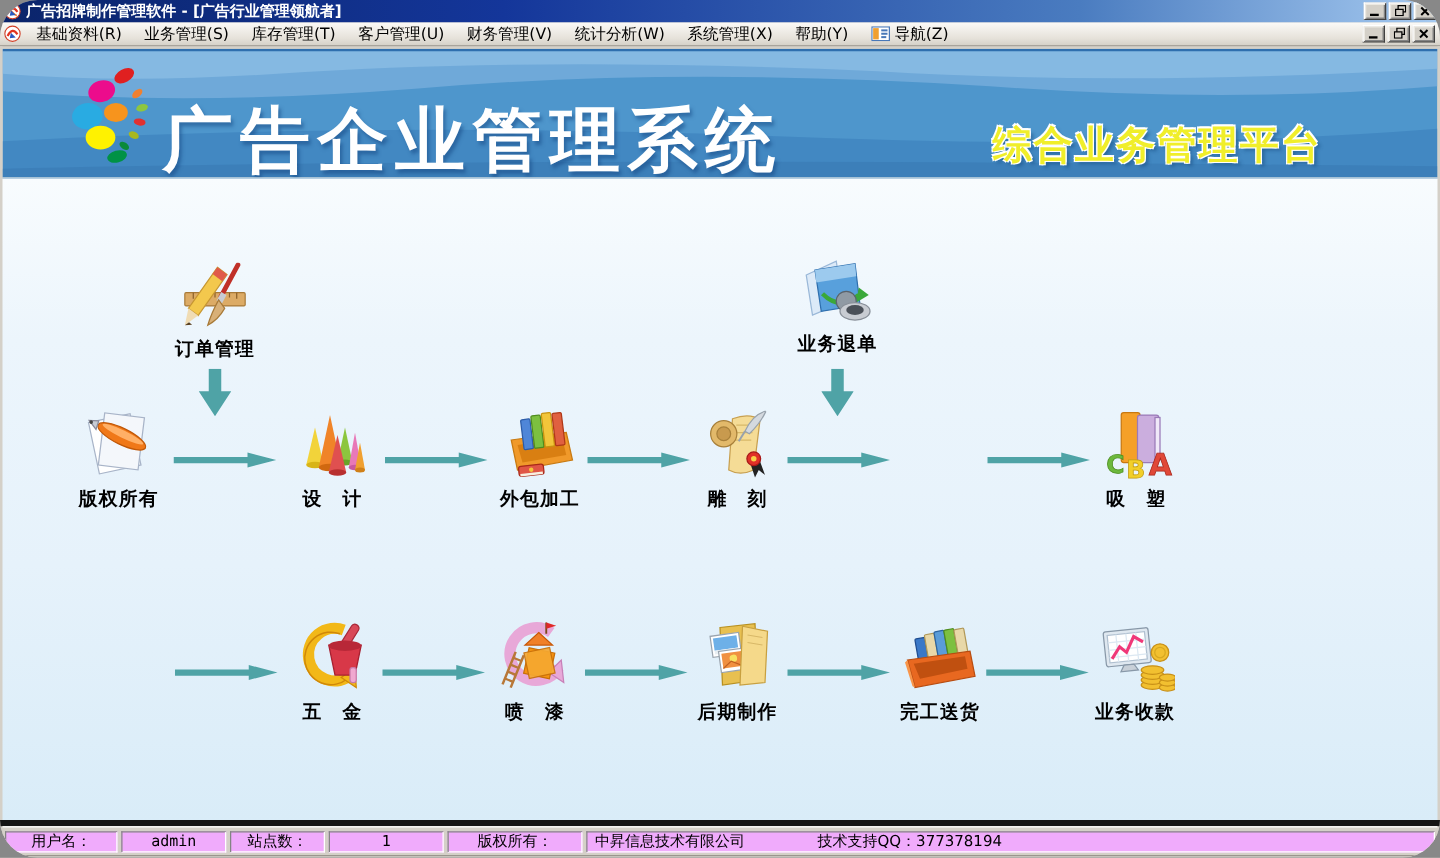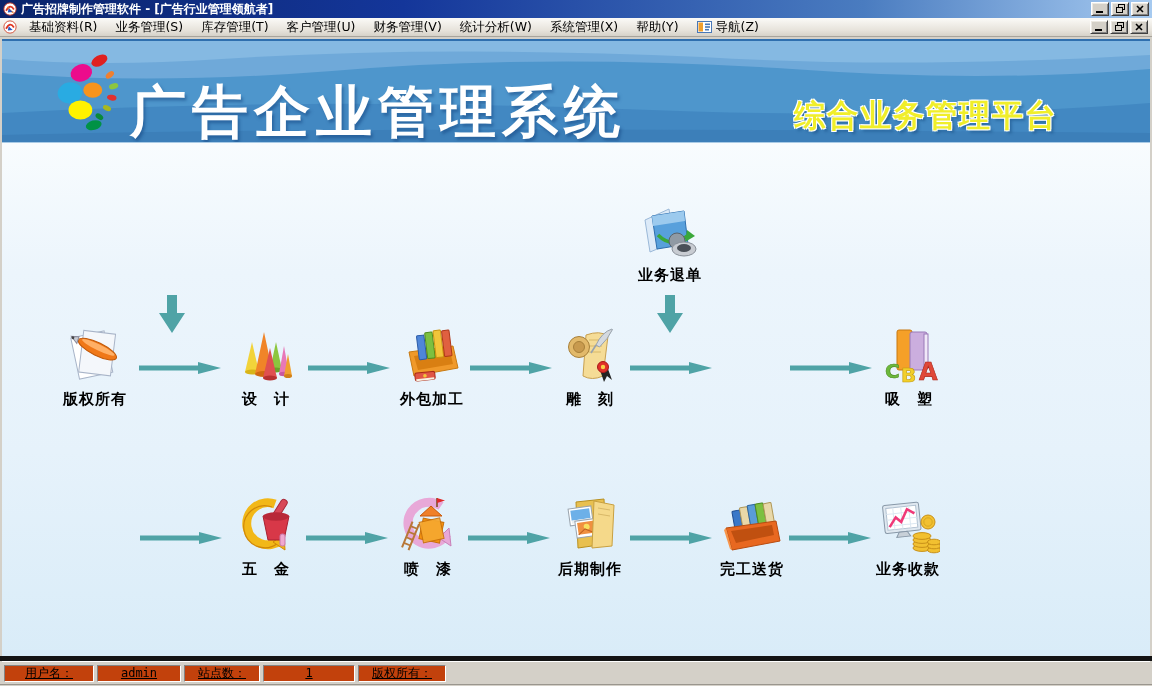--- a/index.html
+++ b/index.html
@@ -1,19 +1,20 @@
 <!DOCTYPE html>
 <html><head>
 <meta charset="utf-8">
 <style>
   html,body{margin:0;padding:0;background:#888;}
   .window{
     position:relative;width:1152px;height:686px;overflow:hidden;
     font-family:"DejaVu Sans","Liberation Sans",sans-serif;
     background:#d4d0c8;
+    border-radius:30px;
   }
   
   .titlebar{
     position:absolute;left:0;top:0;width:1152px;height:18px;
     background:linear-gradient(to right,#0a246a 0%,#14369a 35%,#4a7cc0 75%,#a6caf0 100%);
     display:flex;align-items:center;padding-left:3px;box-sizing:border-box;
   }
   .titlebar .title{color:#fff;font-weight:bold;font-size:12px;margin-left:4px;white-space:nowrap;}
   .winbtns{position:absolute;top:2px;display:flex;gap:2px;}
   .winbtns.tb{right:3px;}
@@ -60,23 +61,23 @@
   .node .nlabel{margin-top:4px;font-size:15px;font-weight:bold;color:#000;letter-spacing:1px;white-space:nowrap;}
   .arrow{position:absolute;}
   
   .darkband{position:absolute;left:0;top:656px;width:1152px;height:5px;background:#141414;}
   .statusbar{
     position:absolute;left:2px;top:661px;width:1148px;height:23px;background:#d4d0c8;
     display:flex;align-items:center;gap:3px;padding:0 2px;box-sizing:border-box;
     border-top:1px solid #ffffff;font-size:12px;color:#000;
   }
   .cell{
-    height:17px;box-sizing:border-box;background:#c2410c;
+    height:17px;box-sizing:border-box;background:#f0abfc;
     border:1px solid;border-color:#848484 #ffffff #ffffff #848484;
-    display:flex;align-items:center;justify-content:center;white-space:nowrap;overflow:hidden;text-decoration:underline;
+    display:flex;align-items:center;justify-content:center;white-space:nowrap;overflow:hidden;
   }
   .cell.long{justify-content:flex-start;padding-left:6px;flex:1;}
   .cell .mono{font-family:"DejaVu Sans Mono","Liberation Mono",monospace;}
   .cell .support{margin-left:58px;}
   .bottomedge{position:absolute;left:0;top:684px;width:1152px;height:2px;background:#d4d0c8;border-top:1px solid #9a968e;}
   .sideframe{position:absolute;top:37px;bottom:0;width:2px;background:#d4d0c8;}
   .sideframe.l{left:0;} .sideframe.r{right:0;}
 </style>
 </head>
 <body>
@@ -187,20 +188,36 @@
         <ellipse cx="60" cy="62" rx="4.5" ry="2.8" fill="#a8b820" transform="rotate(25 60 62)"></ellipse>
         <ellipse cx="52" cy="71" rx="4.5" ry="2.8" fill="#0a8a3a" transform="rotate(35 52 71)"></ellipse>
       </svg>
     </span>
     <span class="b-title">广告企业管理系统</span>
     <span class="b-sub">综合业务管理平台</span>
   </div>
 
   <div class="main"></div>
 
+  <div class="node" style="left:106px;top:204px">
+    <div class="nicon">
+      <svg width="60" height="56" viewBox="0 0 62 58">
+        <rect x="6" y="25" width="50" height="11" rx="1" fill="#dcab66" stroke="#a87a38"></rect>
+        <path d="M13 25v5 M19 25v4 M25 25v5 M31 25v4 M37 25v5 M43 25v4 M49 25v5" stroke="#8a5f28"></path>
+        <polygon points="33,4 41,10 17,44 9,38" fill="#f3c84d" stroke="#c79732"></polygon>
+        <polygon points="33,4 41,10 37,15.5 29,9.5" fill="#e05a4a"></polygon>
+        <polygon points="9,38 17,44 6,52" fill="#f0dcb4"></polygon>
+        <polygon points="6,52 9.5,49.5 12,51.5" fill="#5a4020"></polygon>
+        <path d="M50 2 L36 28" stroke="#c03028" stroke-width="4" stroke-linecap="round"></path>
+        <rect x="32" y="27" width="8" height="5" fill="#c8ccd4" transform="rotate(-62 36 29)"></rect>
+        <path d="M34 31 Q28 42 25 52 Q34 47 39 38 Z" fill="#d8b078" stroke="#a87a38"></path>
+      </svg>
+    </div>
+    <div class="nlabel">订单管理</div>
+  </div>
 
   <div class="node" style="left:604px;top:200px">
     <div class="nicon">
       <svg width="62" height="60" viewBox="0 0 62 60">
         <polygon points="6,18 30,7 35,40 11,50" fill="#dceaf8" stroke="#9ab8d8"></polygon>
         <polygon points="13,14 45,9 49,42 18,47" fill="#58a0dc" stroke="#2f6fae"></polygon>
         <polygon points="13,14 45,9 46,19 14,24" fill="#9ccaee"></polygon>
         <path d="M19 33 Q33 47 48 34" stroke="#3aa83a" stroke-width="3.5" fill="none"></path>
         <polygon points="48,28 56,34 46,40" fill="#3aa83a"></polygon>
         <circle cx="38" cy="39" r="8" fill="#909aa4" stroke="#5a636c"></circle>
@@ -447,17 +464,21 @@
   <div class="darkband"></div>
   <div class="statusbar">
     <div class="cell" style="width:90px">用户名：</div>
     <div class="cell" style="width:84px">
         <span class="mono">admin</span>
       </div>
     <div class="cell" style="width:76px">站点数：</div>
     <div class="cell" style="width:92px">
         <span class="mono">1</span>
       </div>
-    <div class="cell" style="width:88px">版权所有：</div>
+    <div class="cell" style="width:108px">版权所有：</div>
+    <div class="cell long">
+      <span>中昇信息技术有限公司</span>
+      <span class="support">技术支持QQ：377378194</span>
+    </div>
   </div>
   <div class="bottomedge"></div>
 
 </div>
 
 </body></html>

